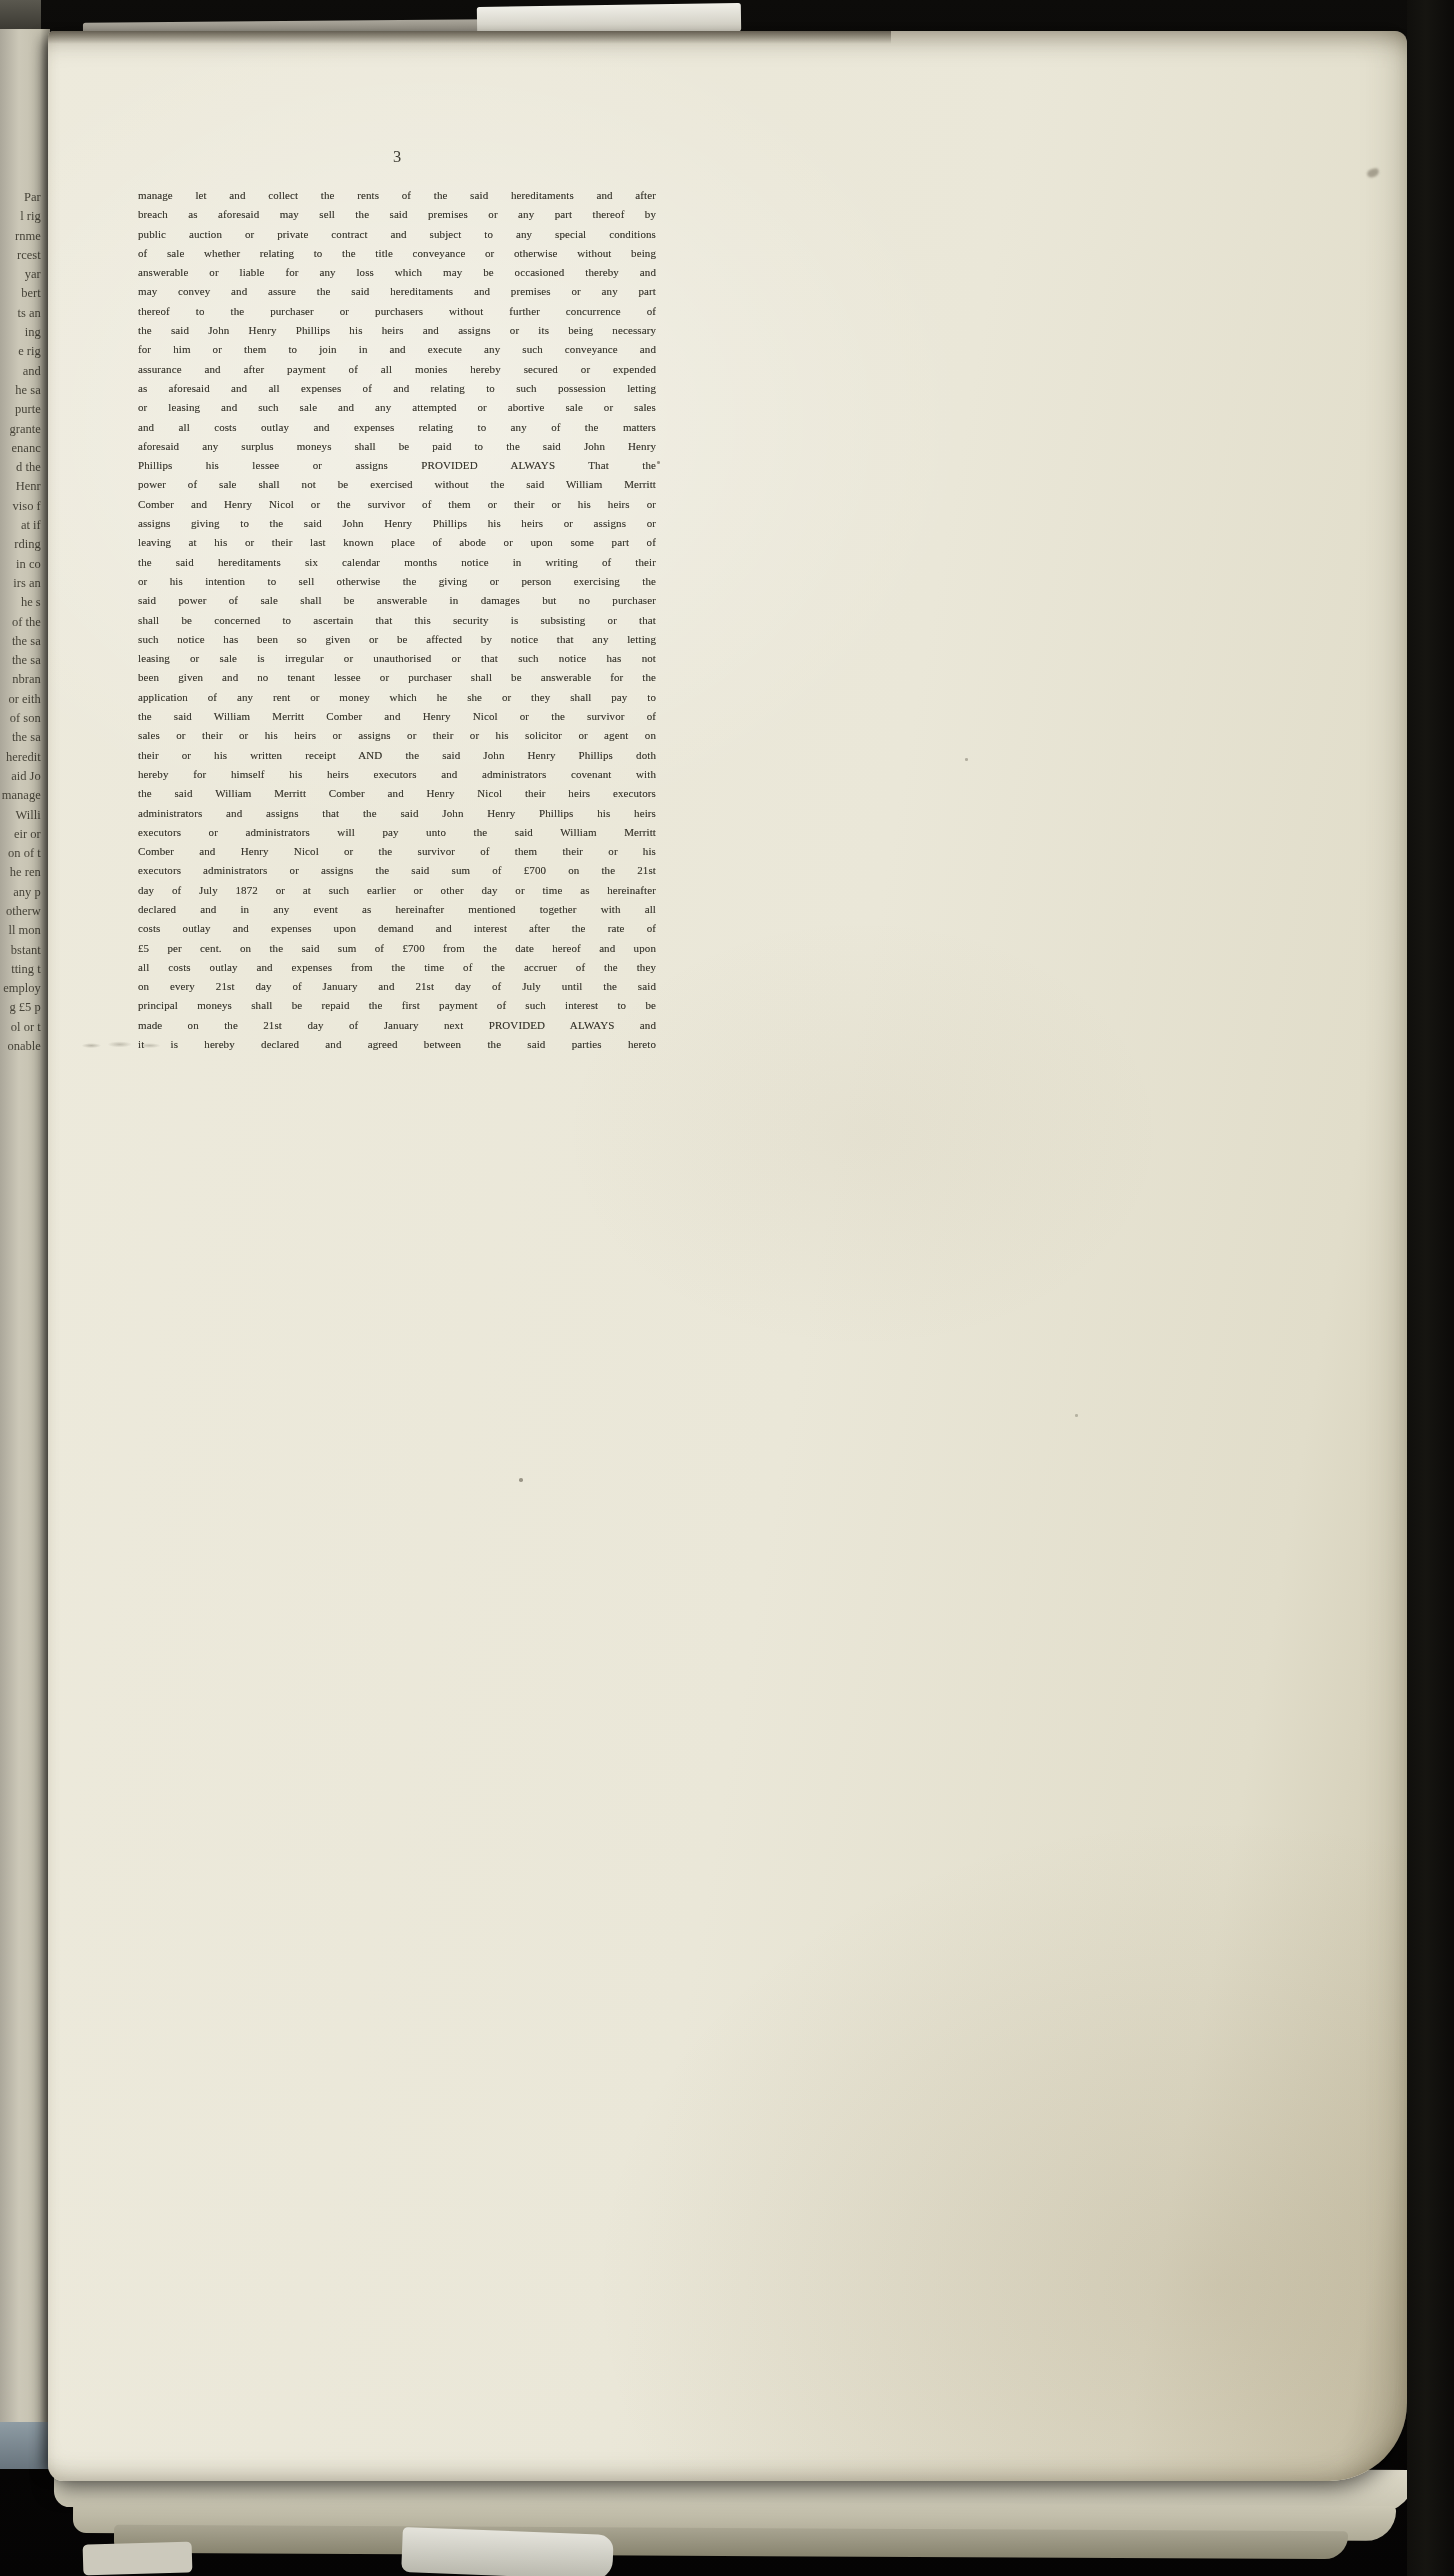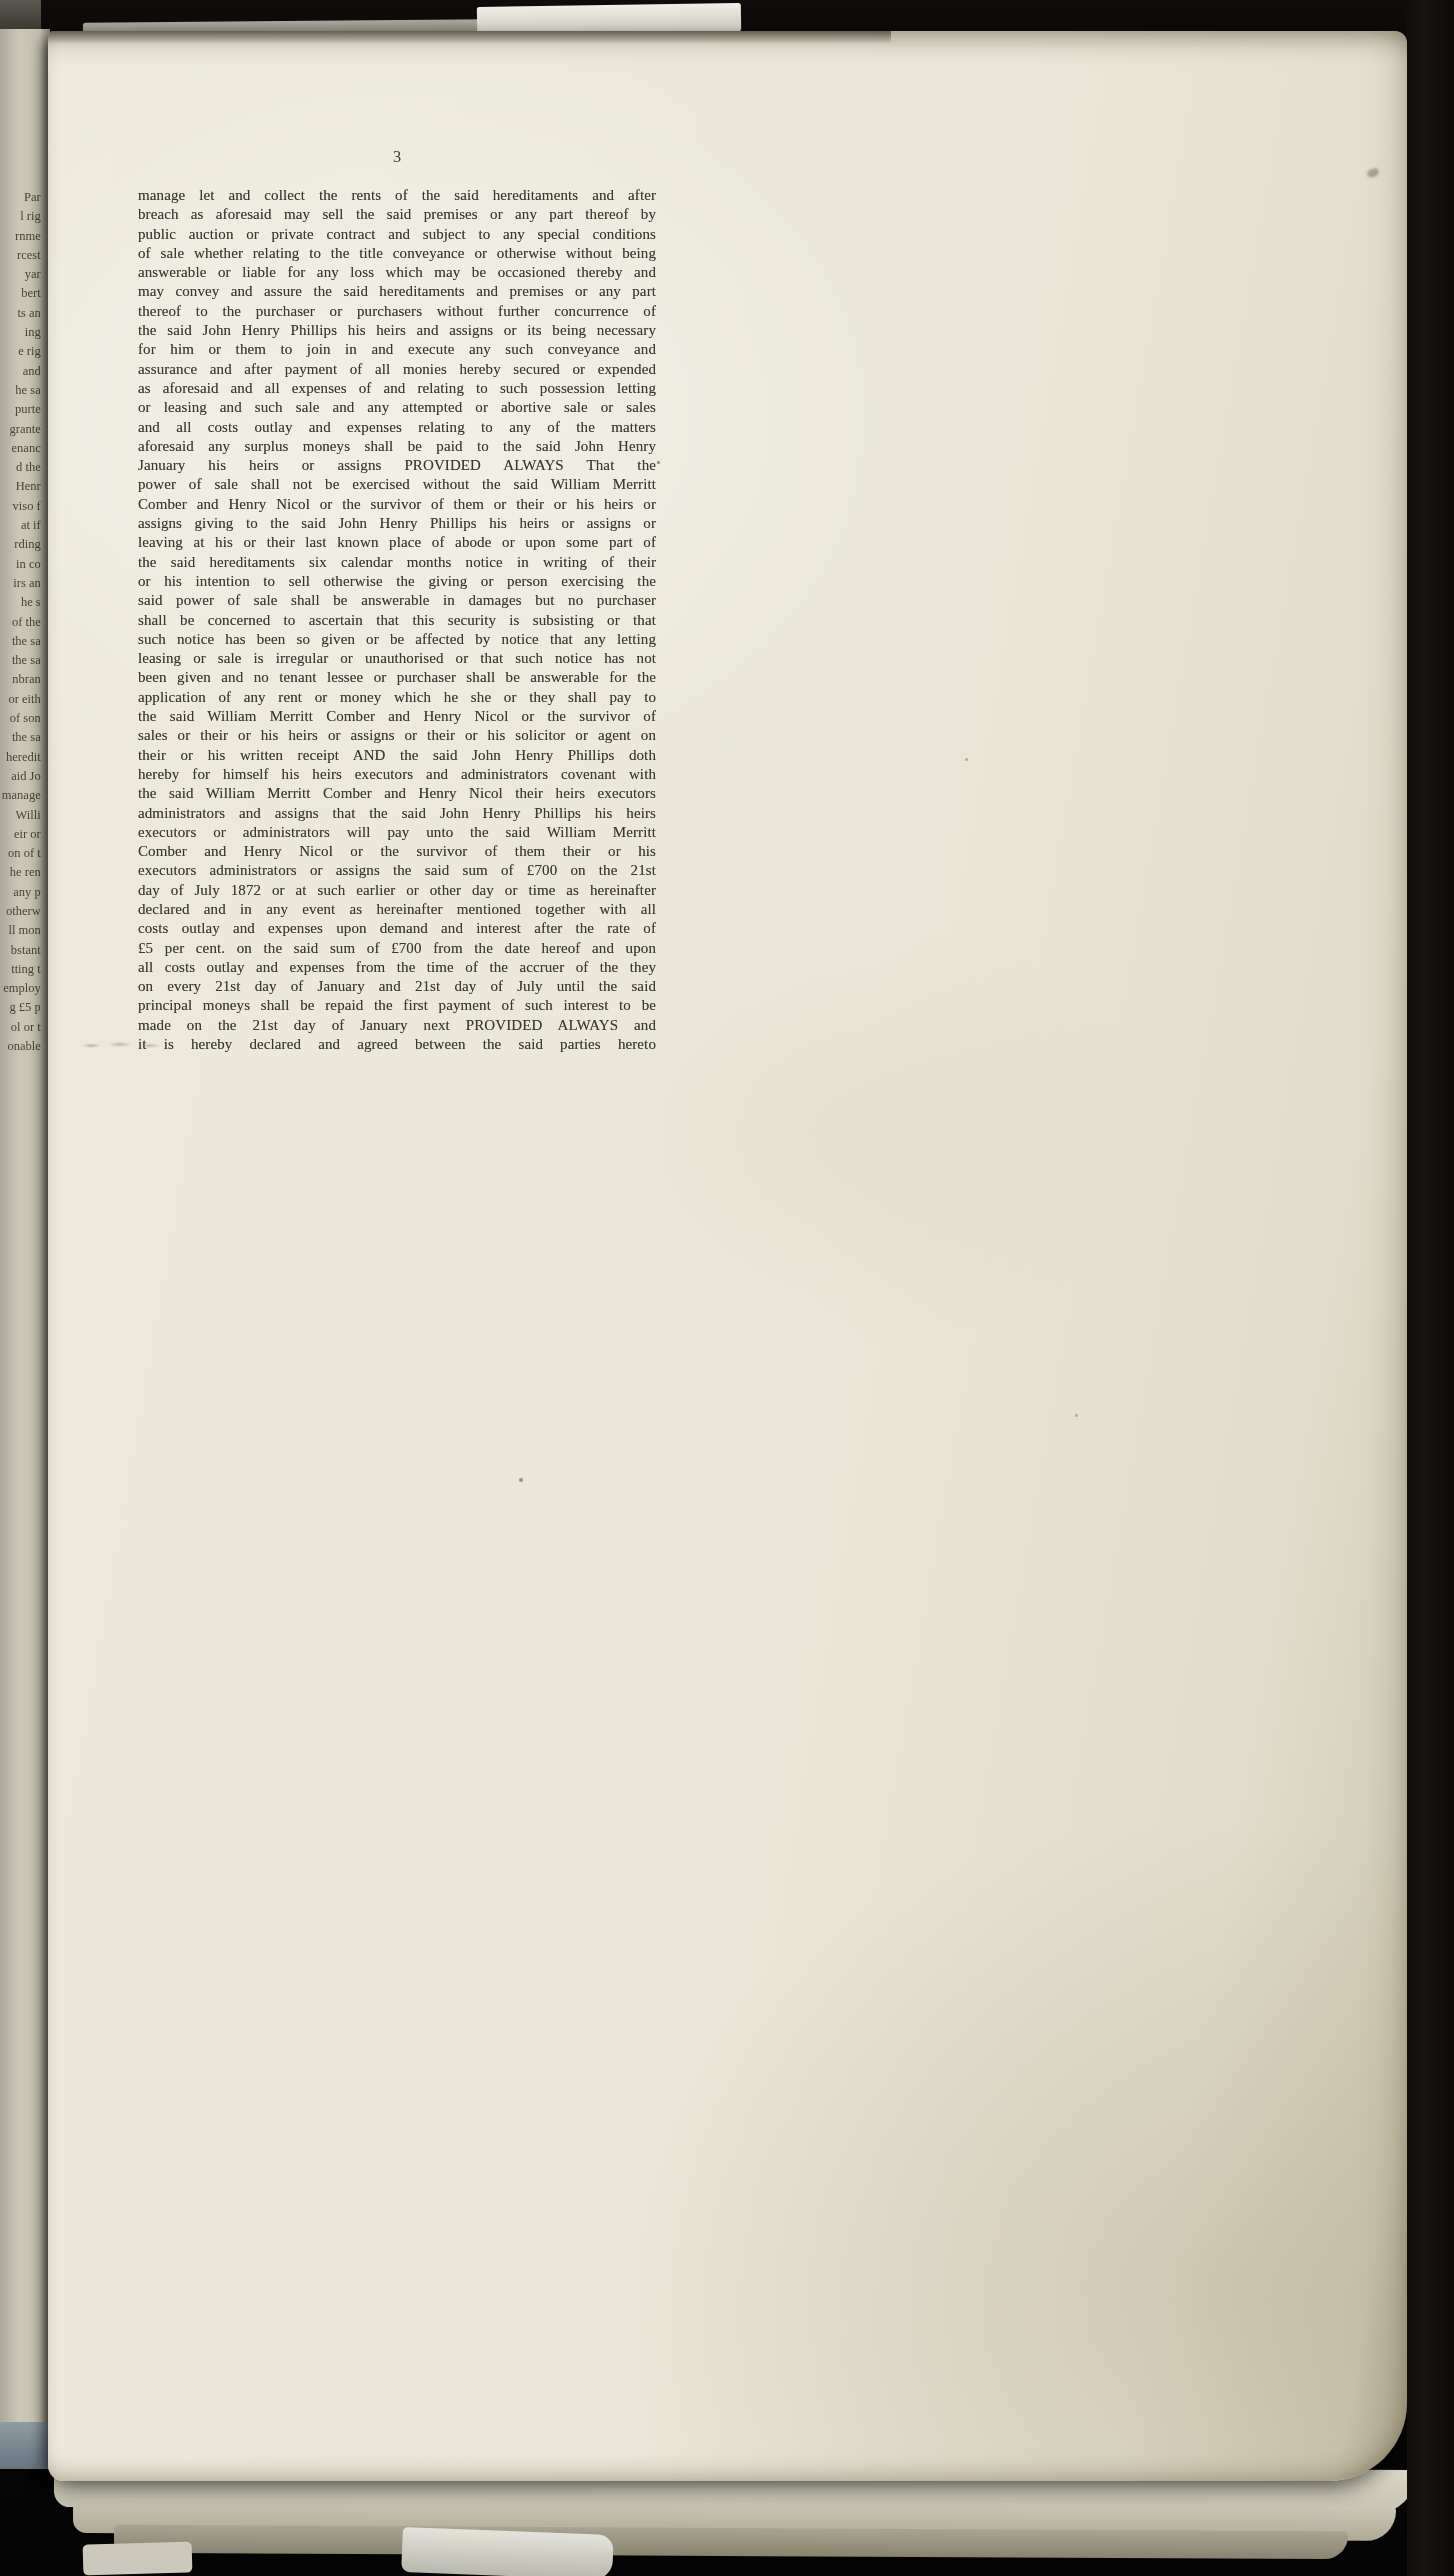--- a/index.html
+++ b/index.html
@@ -96,21 +96,21 @@
     background: linear-gradient(180deg, rgba(28,22,12,0.50), rgba(28,22,12,0) 92%);
     border-radius: 5.2px 0 0 0;
   }
 
   .page-number {
     position: absolute; left: 90px; top: 116px; width: 518px;
     text-align: center; font-size: 16.4px; color: #3e3c33;
   }
   .text-block {
     position: absolute; left: 90px; top: 155px; width: 518px;
-    font-size: 15px; line-height: 19.3px; color: #39372e;
+    font-size: 11px; line-height: 19.3px; color: #39372e;
     text-shadow: 0 0 0.4px rgba(57,55,46,0.45);
   }
   .text-line {
     height: 19.3px;
     text-align: justify;
     -moz-text-align-last: justify;
     text-align-last: justify;
     letter-spacing: 0.1px;
     white-space: normal;
   }
@@ -220,21 +220,21 @@
         <div class="text-line">answerable or liable for any loss which may be occasioned thereby and</div>
         <div class="text-line">may convey and assure the said hereditaments and premises or any part</div>
         <div class="text-line">thereof to the purchaser or purchasers without further concurrence of</div>
         <div class="text-line">the said John Henry Phillips his heirs and assigns or its being necessary</div>
         <div class="text-line">for him or them to join in and execute any such conveyance and</div>
         <div class="text-line">assurance and after payment of all monies hereby secured or expended</div>
         <div class="text-line">as aforesaid and all expenses of and relating to such possession letting</div>
         <div class="text-line">or leasing and such sale and any attempted or abortive sale or sales</div>
         <div class="text-line">and all costs outlay and expenses relating to any of the matters</div>
         <div class="text-line">aforesaid any surplus moneys shall be paid to the said John Henry</div>
-        <div class="text-line">January his heirs or assigns PROVIDED ALWAYS That the</div>
+        <div class="text-line">Phillips his lessee or assigns PROVIDED ALWAYS That the</div>
         <div class="text-line">power of sale shall not be exercised without the said William Merritt</div>
         <div class="text-line">Comber and Henry Nicol or the survivor of them or their or his heirs or</div>
         <div class="text-line">assigns giving to the said John Henry Phillips his heirs or assigns or</div>
         <div class="text-line">leaving at his or their last known place of abode or upon some part of</div>
         <div class="text-line">the said hereditaments six calendar months notice in writing of their</div>
         <div class="text-line">or his intention to sell otherwise the giving or person exercising the</div>
         <div class="text-line">said power of sale shall be answerable in damages but no purchaser</div>
         <div class="text-line">shall be concerned to ascertain that this security is subsisting or that</div>
         <div class="text-line">such notice has been so given or be affected by notice that any letting</div>
         <div class="text-line">leasing or sale is irregular or unauthorised or that such notice has not</div>

